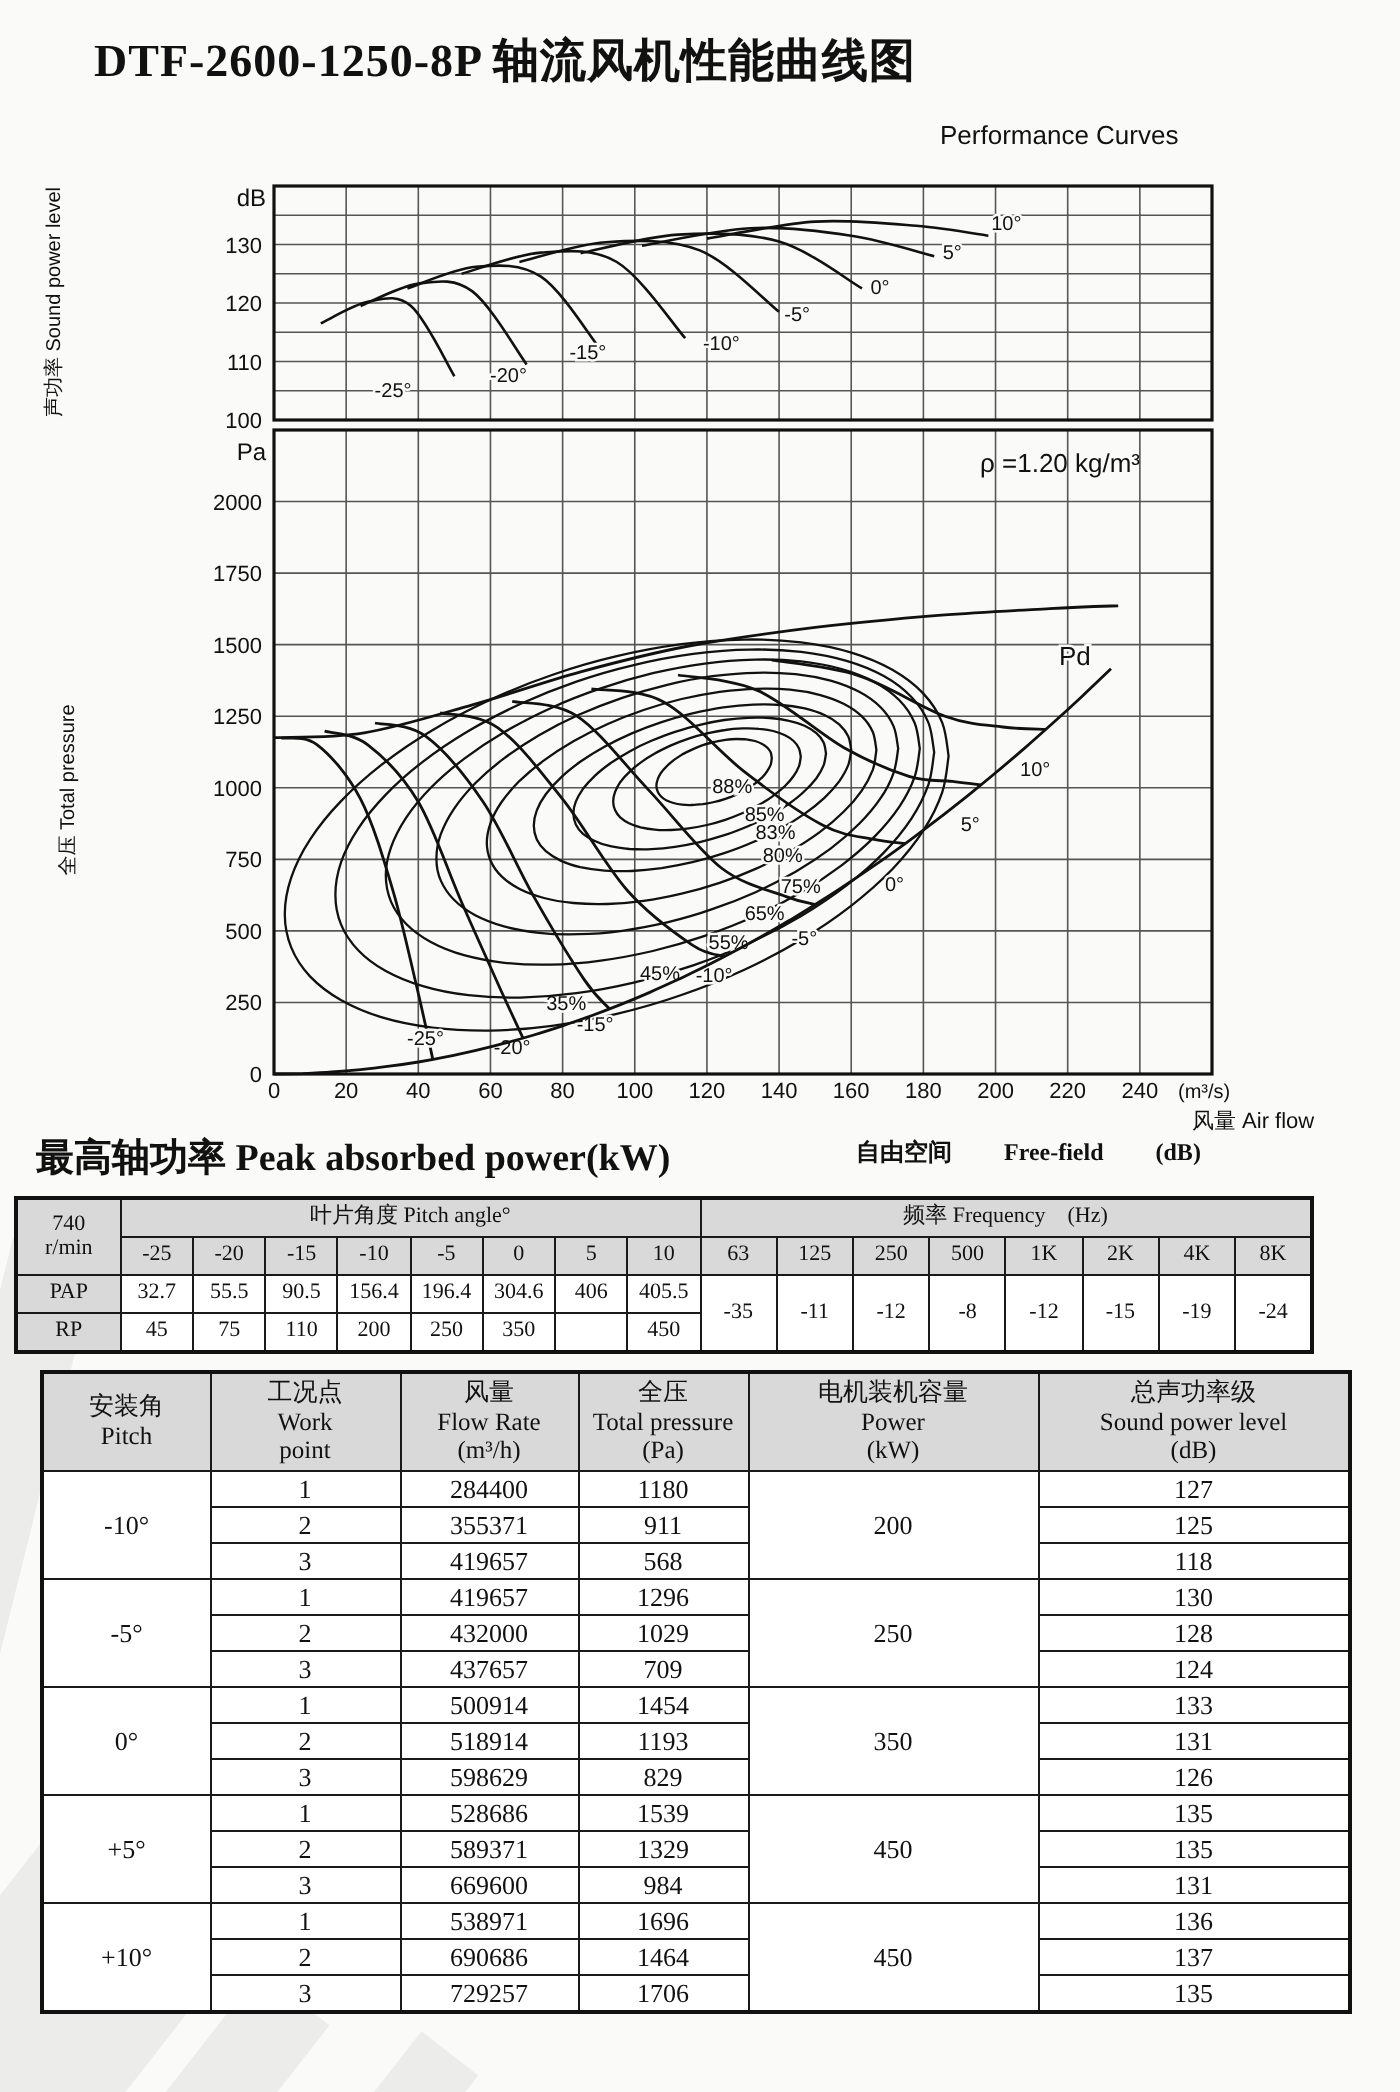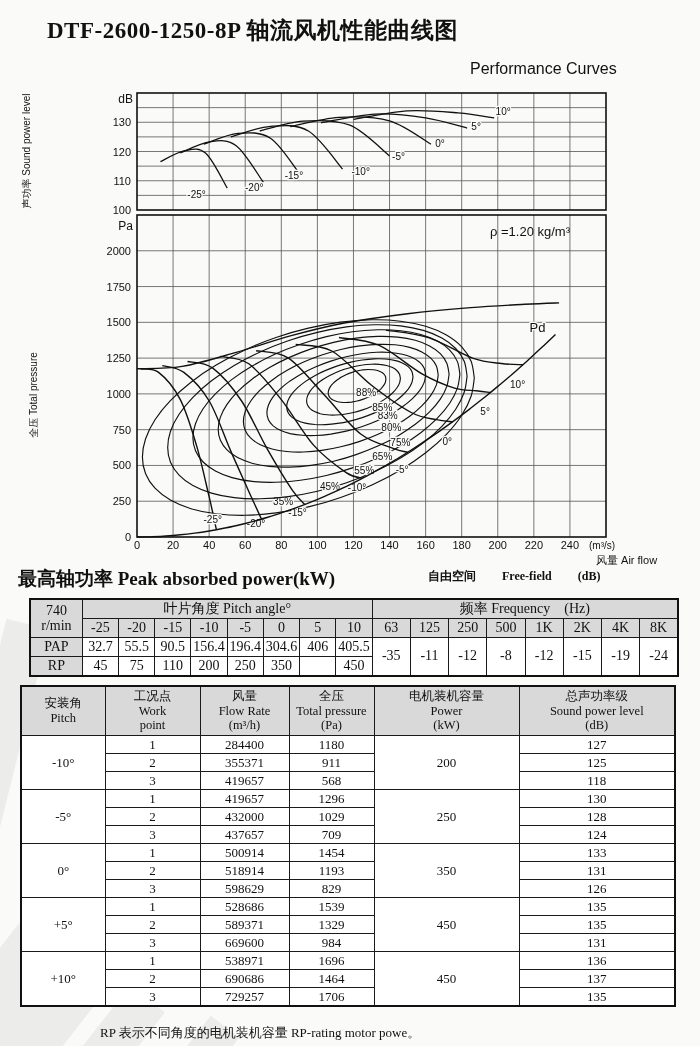--- a/index.html
+++ b/index.html
@@ -3,34 +3,34 @@
 <meta charset="utf-8">
 <style>
   html,body{margin:0;padding:0;}
   #page{position:relative;width:700px;height:1046px;background:#fafaf8;overflow:hidden;
         font-family:"Liberation Serif",serif;color:#111;}
   .abs{position:absolute;}
   
   .wm{position:absolute;background:#ececea;z-index:0;}
   
   #title{left:47px;top:15px;font-size:23px;font-weight:bold;letter-spacing:0.5px;z-index:2;}
-  #subtitle{left:470px;top:60px;font-size:16px;font-family:"Liberation Sans",sans-serif;z-index:2;}
+  #subtitle{left:470px;top:60px;font-size:13px;font-family:"Liberation Sans",sans-serif;z-index:2;}
   
   #charts-svg{left:0;top:85px;z-index:1;}
   
   #peak-power{left:18px;top:566px;font-size:19px;font-weight:600;z-index:2;}
   #free-field{left:428px;top:568px;font-size:12px;font-weight:600;z-index:2;}
   #free-field span{margin-right:26px;}
   
   table{border-collapse:collapse;table-layout:fixed;z-index:2;position:absolute;
         font-family:"Liberation Serif",serif;}
   td{border:1px solid #1a1a1a;text-align:center;vertical-align:middle;
      background:#fff;overflow:hidden;white-space:nowrap;}
   td.hd{background:#d9d9d9;}
-  #stats-table{left:29px;top:598px;width:650px;font-size:14px;}
+  #stats-table{left:7px;top:598px;width:650px;font-size:11px;}
   #stats-table td{height:18px;line-height:1.05;padding:0;}
   #stats-table{border:2px solid #111;}
   #main-table{left:20px;top:685px;width:654px;font-size:13px;border:2px solid #111;}
   #main-table td{height:17px;line-height:1.05;padding:0;}
   #main-table td.mh{height:48px;line-height:1.18;font-size:12.5px;background:#d9d9d9;}
   
   #remark1{left:18px;top:1006px;font-size:13px;z-index:2;}
   #remark2{left:100px;top:1024px;font-size:13px;z-index:2;}
   svg text{font-family:"Liberation Sans",sans-serif;fill:#111;}
 </style>
@@ -373,14 +373,13 @@
         </tr>
         <tr>
           <td>3</td>
           <td>729257</td>
           <td>1706</td>
           <td>135</td>
         </tr>
       </tbody>
     </table>
 
-  <div id="remark2" class="abs">RP 表示不同角度的电机装机容量 RP-rating motor powe。</div>
 </div>
 
 </body></html>

